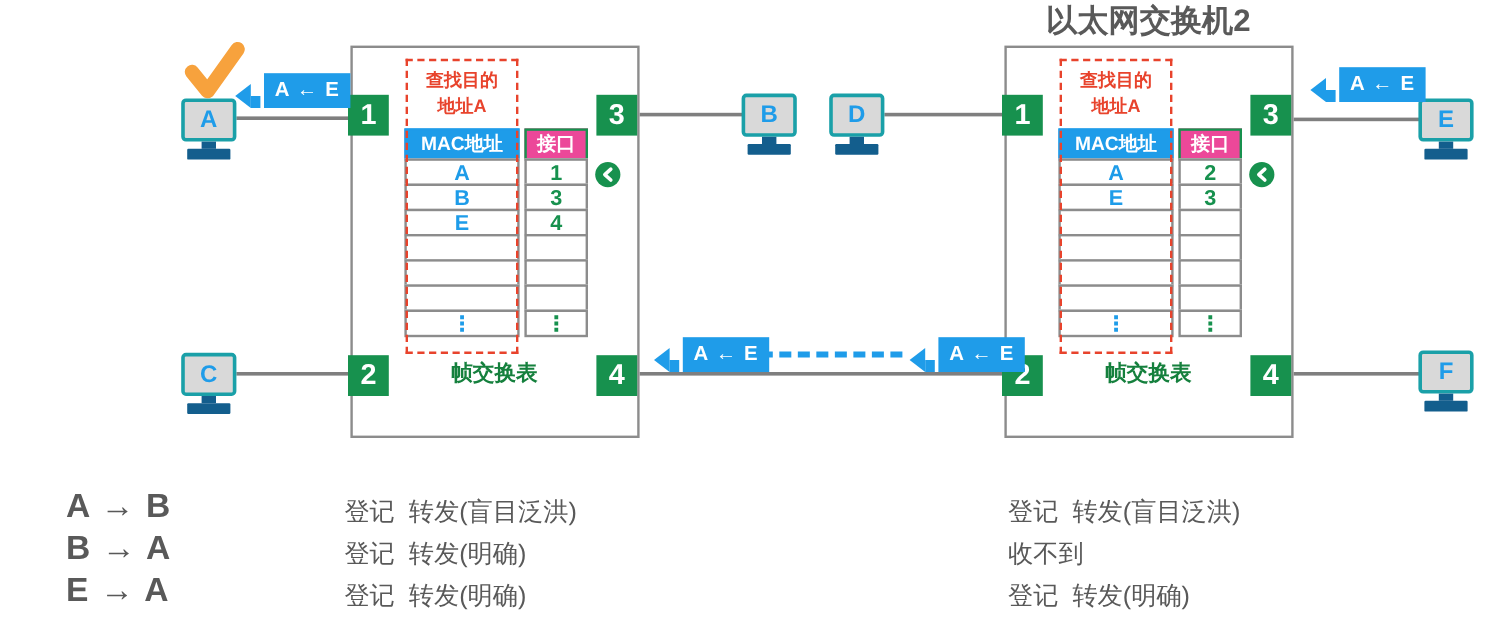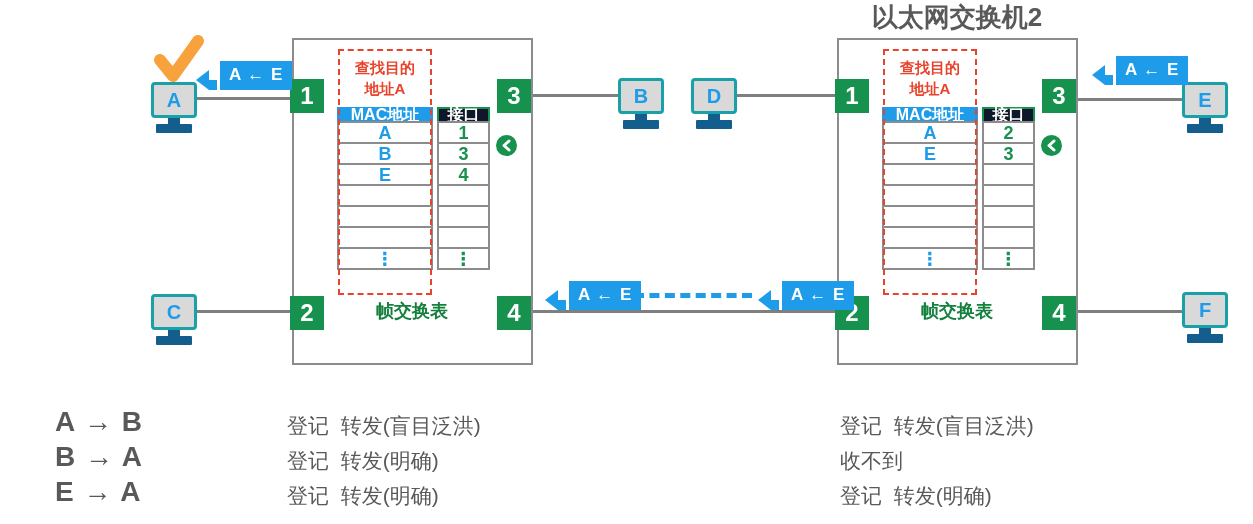--- a/index.html
+++ b/index.html
@@ -26,23 +26,23 @@
   .port-tl { left:-2px; top:79px; }  .port-tr { left:205px; top:79px; }
   .port-bl { left:-2px; top:296px; } .port-br { left:205px; top:296px; }
   .mac-table { position:absolute; left:45px; top:107px; display:flex; gap:4px; z-index:1; }
   .tcol { display:flex; flex-direction:column; }
   .tcell {
     border:2px solid #8c8c8c; background:#ffffff; display:flex;
     align-items:center; justify-content:center; font-weight:bold;
   }
   .tcell + .tcell { margin-top:-2px; }
   .mac-colw { width:96px; } .port-colw { width:53px; }
-  .thead { height:16px; color:#ffffff; font-size:16px; }
+  .thead { height:27px; color:#ffffff; font-size:16px; }
   .mac-head { background:#1e9ce9; border-color:#1e9ce9; }
-  .port-head { background:#0f172a; border-color:#17914e; }
+  .port-head { background:#ec4899; border-color:#17914e; }
   .tval { height:23px; font-size:18px; line-height:20px; }
   .mac-val { color:#1e9ce9; } .port-val { color:#17914e; }
   .lookup-box {
     position:absolute; left:46px; top:49px; width:94px; height:246px;
     border:2px dashed #e8432c; z-index:2; pointer-events:none;
     text-align:center; padding-top:6px;
   }
   .lookup-box div { color:#e8432c; font-size:15px; font-weight:bold; line-height:21px; }
   .table-caption {
     position:absolute; left:40px; top:299px; width:160px; text-align:center;

